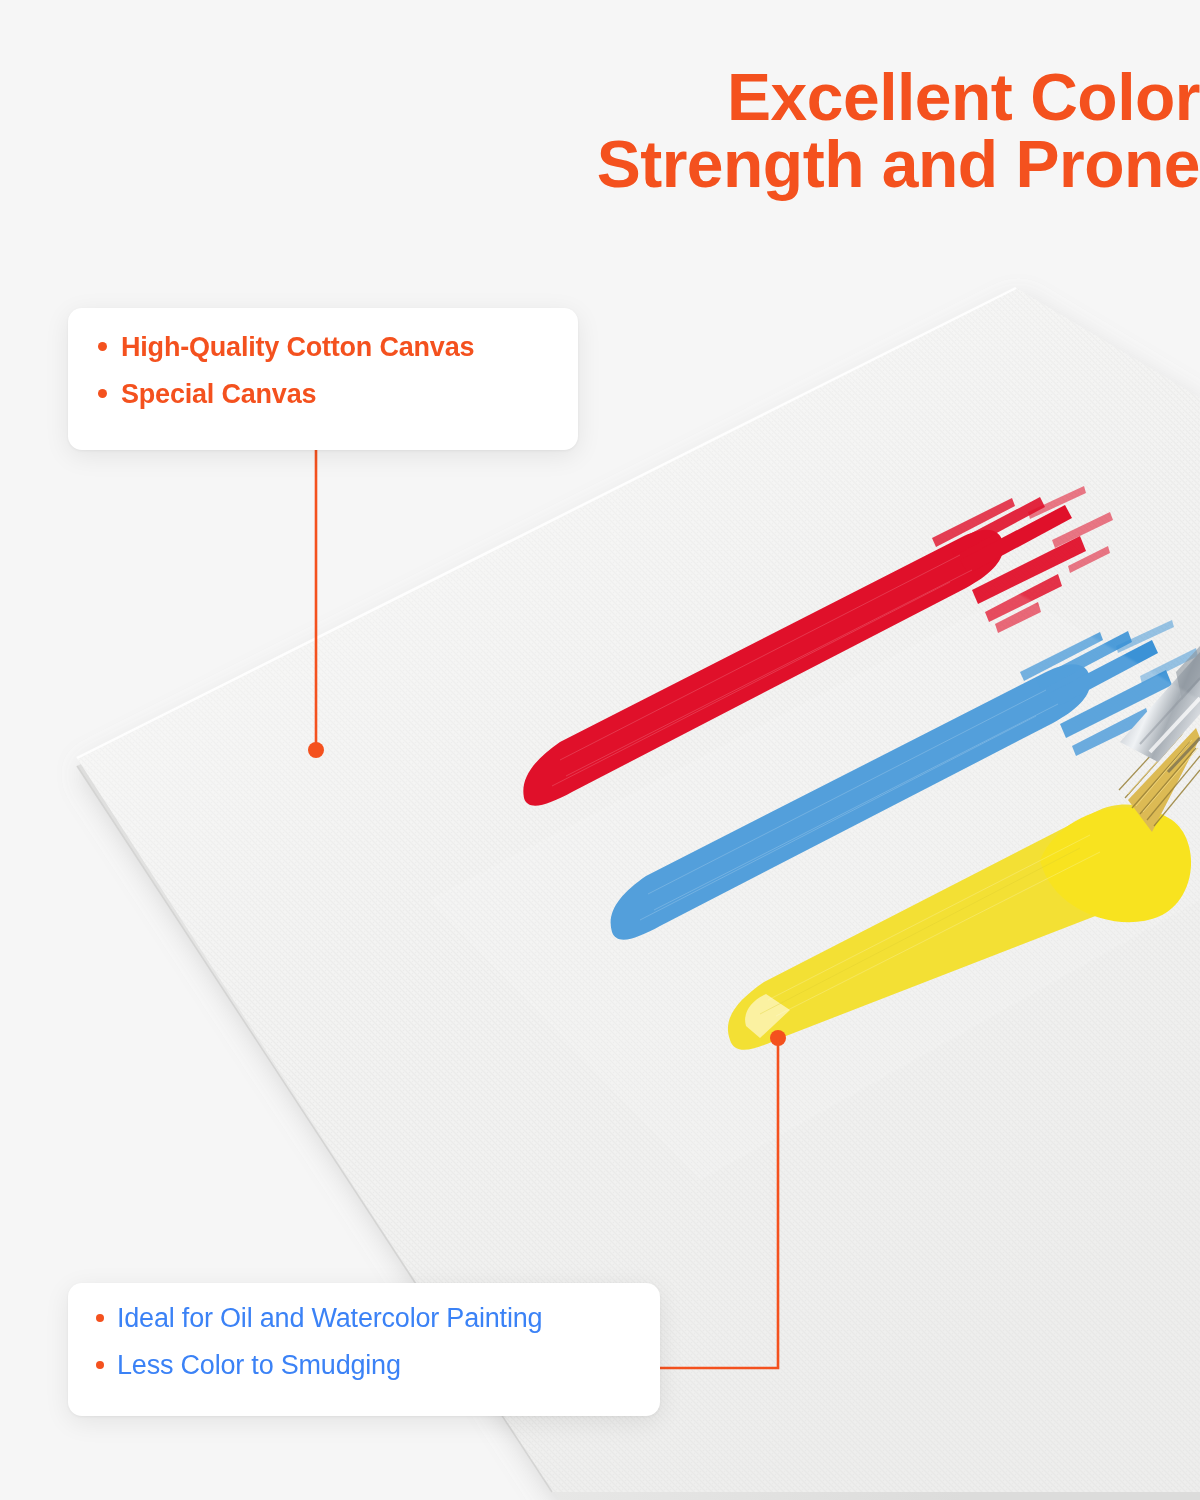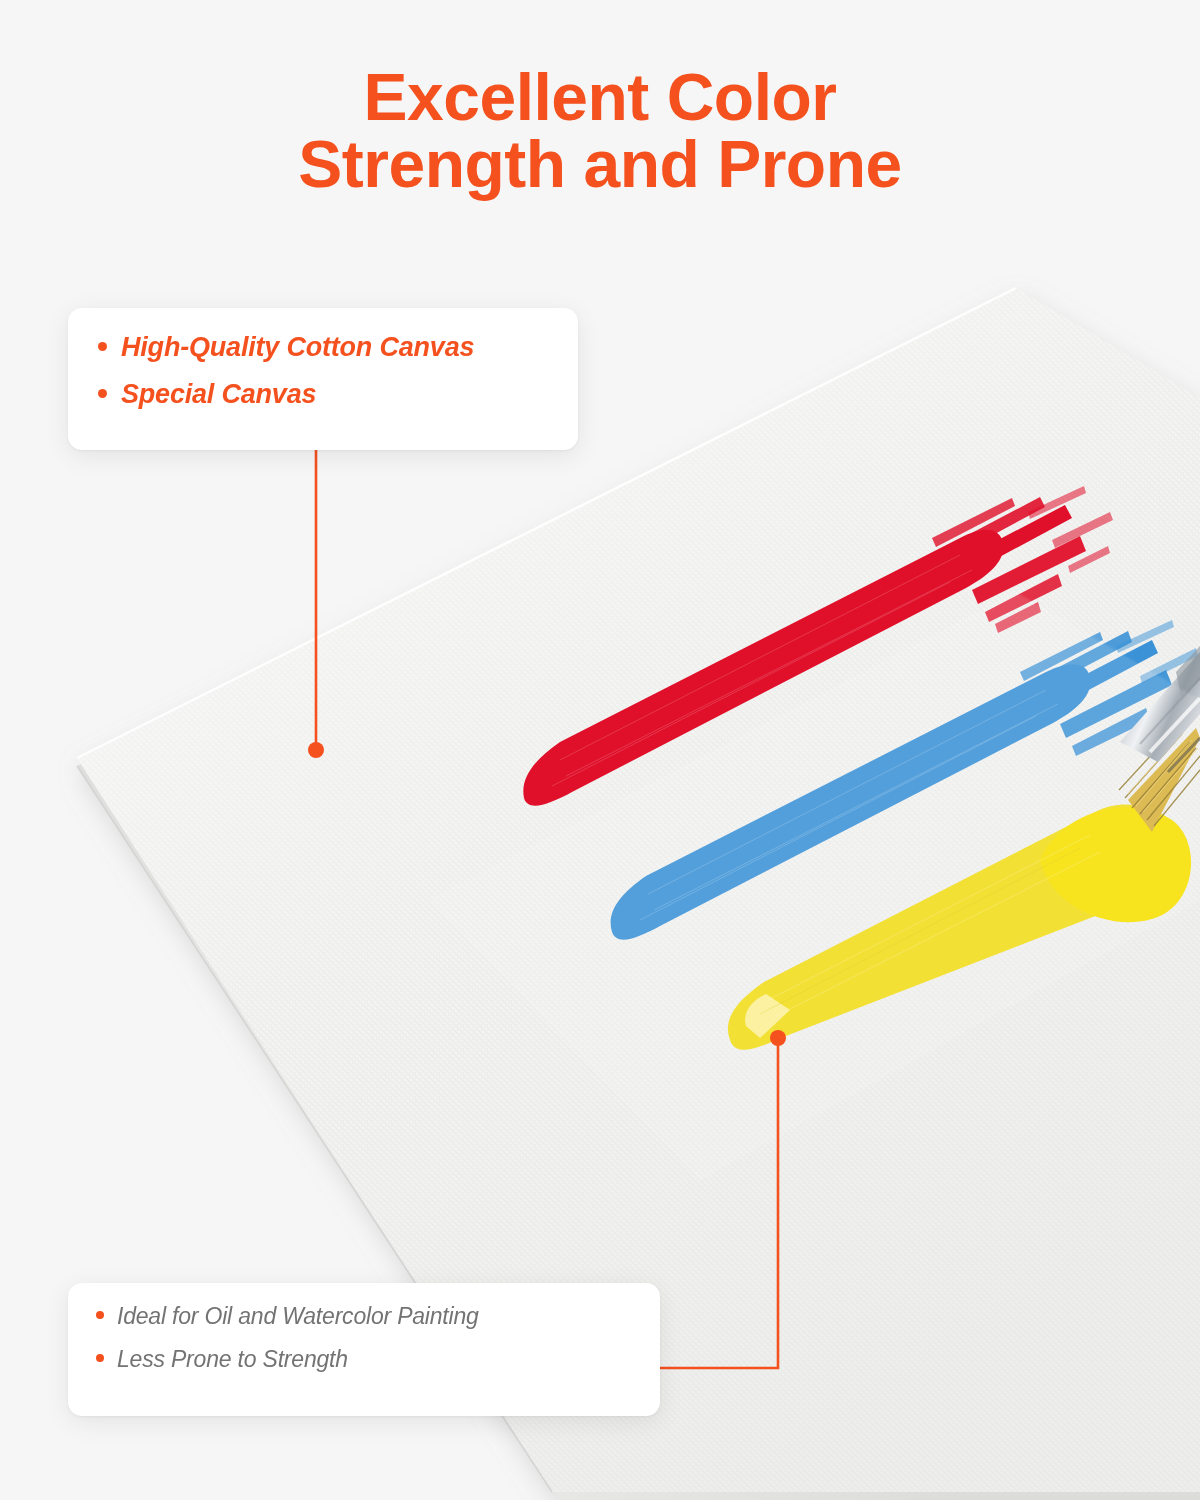--- a/index.html
+++ b/index.html
@@ -15,21 +15,21 @@
     overflow: hidden;
     font-family: "Liberation Sans", sans-serif;
   }
 
   
   .title-block {
     position: absolute;
     top: 64px;
     left: 0;
     width: 1200px;
-    text-align: center;
+    text-align: right;
     line-height: 1.02;
     z-index: 40;
   }
   .title-line {
     display: block;
     color: #F4511E;
     font-size: 66px;
     font-weight: 700;
     letter-spacing: -0.5px;
   }
@@ -46,21 +46,20 @@
   .board-svg { display: block; }
 
   
   .callout {
     position: absolute;
     background: #ffffff;
     border-radius: 14px;
     box-shadow: 0 6px 26px rgba(0,0,0,0.08), 0 1px 3px rgba(0,0,0,0.05);
     box-sizing: border-box;
     z-index: 30;
-    font-style: italic;
   }
   #callout-top {
     left: 68px;
     top: 308px;
     width: 510px;
     height: 142px;
     padding: 26px 30px 0 30px;
   }
   #callout-bottom {
     left: 68px;
@@ -90,22 +89,22 @@
     margin-right: 13px;
   }
   .bullet-text-strong {
     color: #F4511E;
     font-size: 27px;
     font-weight: 700;
     letter-spacing: -0.2px;
     line-height: 1;
   }
   .bullet-text-plain {
-    color: #737373;
-    font-size: 23px;
+    color: #3b82f6;
+    font-size: 27px;
     font-weight: 400;
     letter-spacing: -0.2px;
     line-height: 1;
   }
 
   
   .connectors {
     position: absolute;
     left: 0; top: 0;
     width: 1200px; height: 1500px;
@@ -305,17 +304,17 @@
     </div>
   </div>
 
   <div class="callout" id="callout-bottom">
     <div class="bullet-row">
       <span class="bullet-dot"></span>
       <span class="bullet-text-plain">Ideal for Oil and Watercolor Painting</span>
     </div>
     <div class="bullet-row">
       <span class="bullet-dot"></span>
-      <span class="bullet-text-plain">Less Prone to Strength</span>
+      <span class="bullet-text-plain">Less Color to Smudging</span>
     </div>
   </div>
 
 </div>
 
 </body></html>

